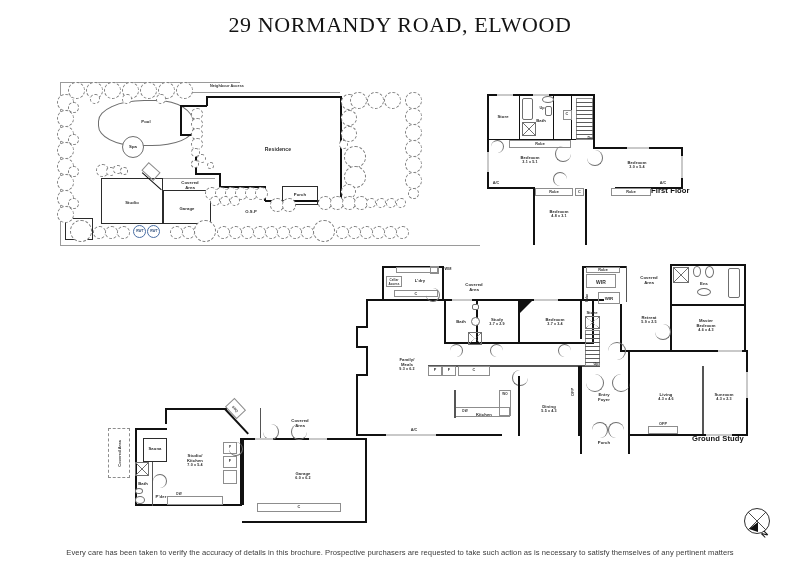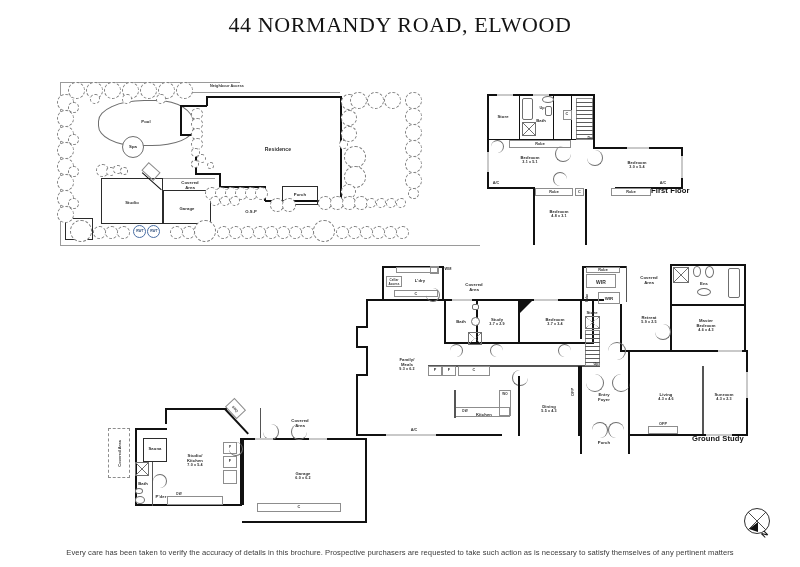--- a/index.html
+++ b/index.html
@@ -198,21 +198,21 @@
     position: absolute;
     font-size: 8px;
     font-weight: bold;
     color: #111;
     transform: rotate(-45deg);
   }
 </style>
 </head>
 <body>
 
-<div id="page-title">44 NORMANDY ROAD, ELWOOD</div>
+<div id="page-title">29 NORMANDY ROAD, ELWOOD</div>
 
 <div class="plan" style="left:60px; top:78px; width:420px; height:170px;">
 
   <div class="hair" style="left:0px; top:4px; width:1px; height:164px;"></div>
   <div class="hair" style="left:0px; top:167px; width:420px; height:1px;"></div>
   <div class="hair" style="left:0px; top:4px; width:180px; height:1px;"></div>
 
   <div class="pool" style="left:38px; top:22px; width:96px; height:46px;"></div>
   <div class="rlabel sm" style="left:86px; top:41px;">Pool</div>
   <div class="fix round" style="left:62px; top:58px; width:22px; height:22px;"></div>

